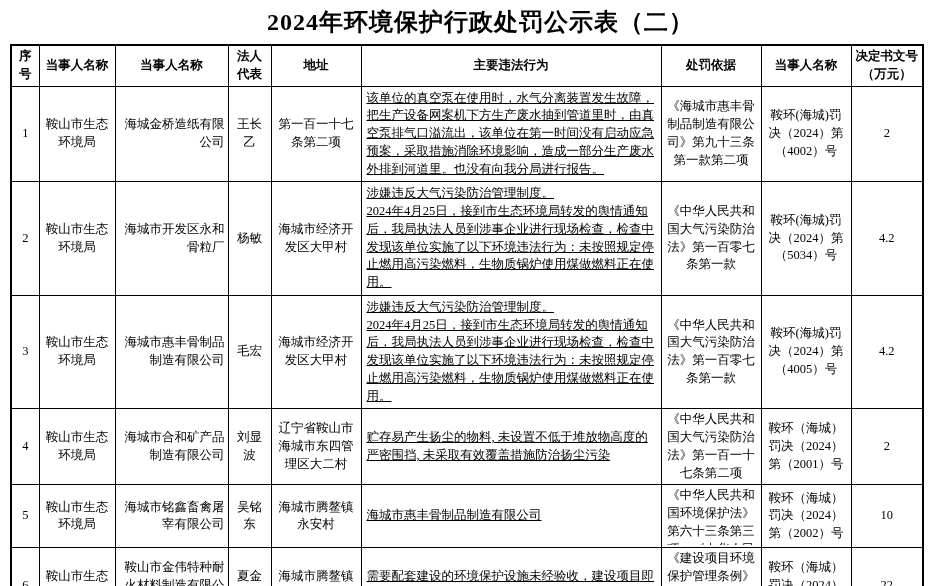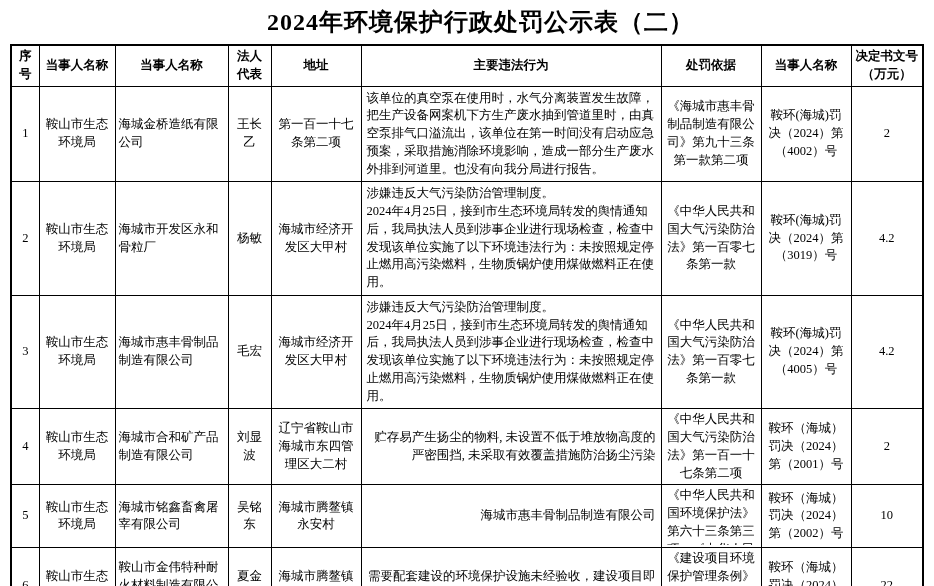--- a/index.html
+++ b/index.html
@@ -35,23 +35,23 @@
     text-align: center;
     padding: 2px 3px;
     word-break: break-all;
     white-space: pre-line;
   }
   .penalty-table th {
     font-weight: bold;
     height: 40px;
     padding: 2px 1px;
   }
-  .penalty-table td.cell-party { text-align: left; margin-top: 44px; }
-  .penalty-table td.cell-violation { text-align: left; padding: 3px 5px; }
-  .penalty-table td.cell-violation.centered { text-align: right; }
+  .penalty-table td.cell-party { text-align: right; margin-top: 44px; }
+  .penalty-table td.cell-violation { text-align: left; padding: 3px 5px; text-decoration: underline; }
+  .penalty-table td.cell-violation.centered { text-align: left; }
   .penalty-table td.cell-basis .clip-box {
     display: block;
     max-height: 58px;
     overflow: hidden;
   }
   
   col.c0 { width: 28px; }
   col.c1 { width: 76px; }
   col.c2 { width: 113px; }
   col.c3 { width: 43px; }
@@ -108,21 +108,21 @@
 
   <tr>
     <td class="cell-no">2</td>
     <td class="cell-authority">鞍山市生态环境局</td>
     <td class="cell-party">海城市开发区永和骨粒厂</td>
     <td class="cell-rep">杨敏</td>
     <td class="cell-address">海城市经济开发区大甲村</td>
     <td class="cell-violation">涉嫌违反大气污染防治管理制度。
 2024年4月25日，接到市生态环境局转发的舆情通知后，我局执法人员到涉事企业进行现场检查，检查中发现该单位实施了以下环境违法行为：未按照规定停止燃用高污染燃料，生物质锅炉使用煤做燃料正在使用。</td>
     <td class="cell-basis"><span class="clip-inner">《中华人民共和国大气污染防治法》第一百零七条第一款</span></td>
-    <td class="cell-doc">鞍环(海城)罚决（2024）第（3019）号</td>
+    <td class="cell-doc">鞍环(海城)罚决（2024）第（5034）号</td>
     <td class="cell-fine">4.2</td>
   </tr>
 
   <tr>
     <td class="cell-no">3</td>
     <td class="cell-authority">鞍山市生态环境局</td>
     <td class="cell-party">海城市惠丰骨制品制造有限公司</td>
     <td class="cell-rep">毛宏</td>
     <td class="cell-address">海城市经济开发区大甲村</td>
     <td class="cell-violation">涉嫌违反大气污染防治管理制度。

